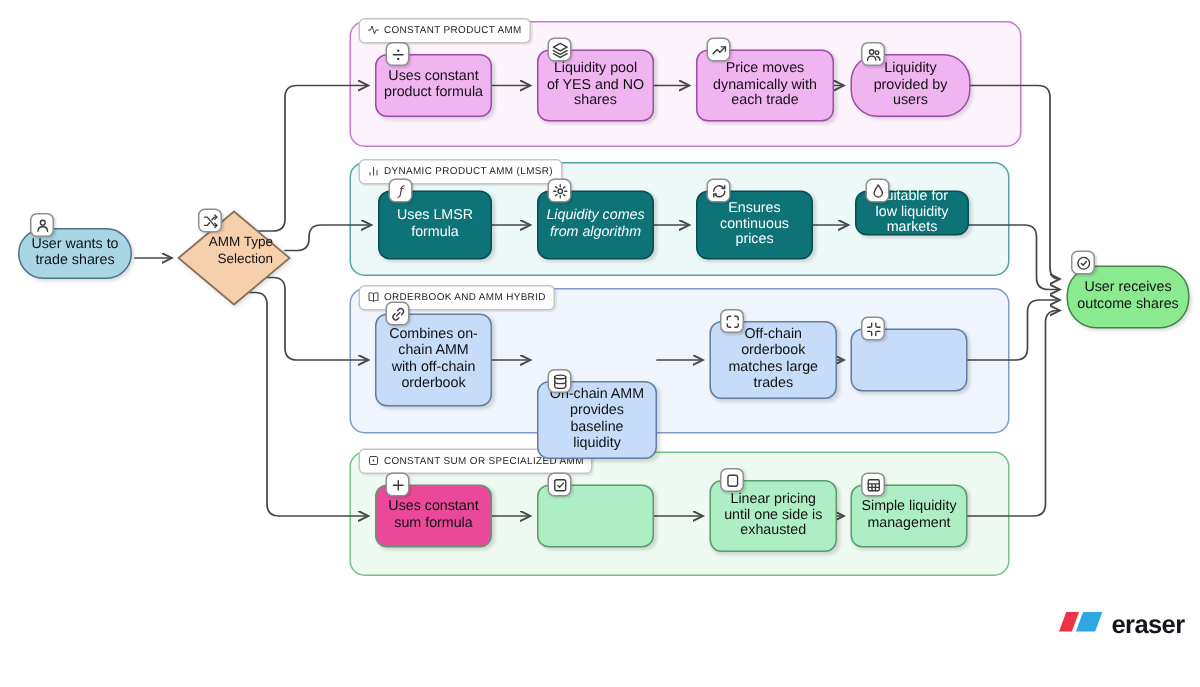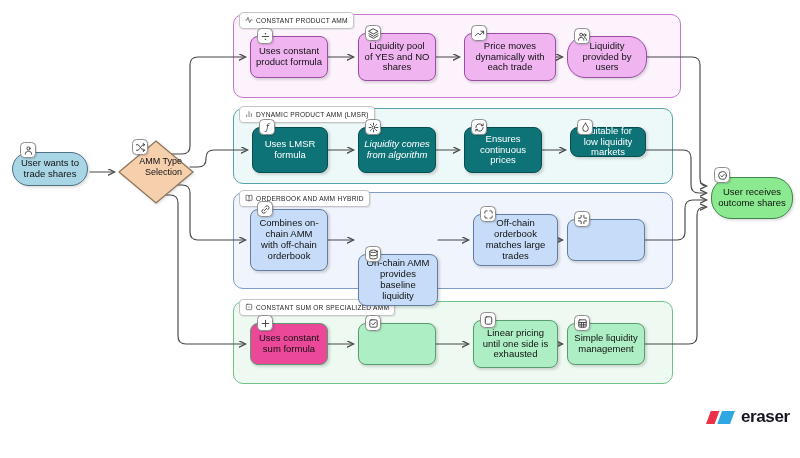--- a/index.html
+++ b/index.html
@@ -15,21 +15,21 @@
         box-sizing:border-box;box-shadow:1.5px 1.5px 2.5px rgba(0,0,0,.14);}
   .pill{border-radius:20px;}
   .badge{position:absolute;width:16px;height:16px;background:#fff;border:1px solid #8f8f8f;
          border-radius:4.5px;display:flex;align-items:center;justify-content:center;color:#3a3a3a;
          box-shadow:1px 1px 1.5px rgba(0,0,0,.15);box-sizing:border-box;}
   .badge svg{width:11px;height:11px;}
   .node>.badge{top:-9px;left:6px;}
   #arrow-layer{position:absolute;left:0;top:0;pointer-events:none;}
   #decision-label{position:absolute;left:130px;top:156px;width:52px;text-align:right;
                   font-size:9px;line-height:1.18;}
-  #logo{position:absolute;left:706px;top:407px;display:flex;align-items:center;gap:5px;}
+  #logo{position:absolute;left:706px;top:407px;display:flex;gap:5px;}
   #logo-text{font-size:17px;font-weight:bold;letter-spacing:-.4px;color:#15151f;}
 </style>
 </head>
 <body>
 
 <div id="canvas">
 
   <div class="lane" style="left: 233px; top: 14px; width: 448px; height: 84px; background: rgb(253, 243, 253); border-color: rgb(198, 120, 204);">
     <div class="chip">
       <span><svg viewBox="0 0 24 24" fill="none" stroke="currentColor" stroke-width="2" stroke-linecap="round" stroke-linejoin="round">

